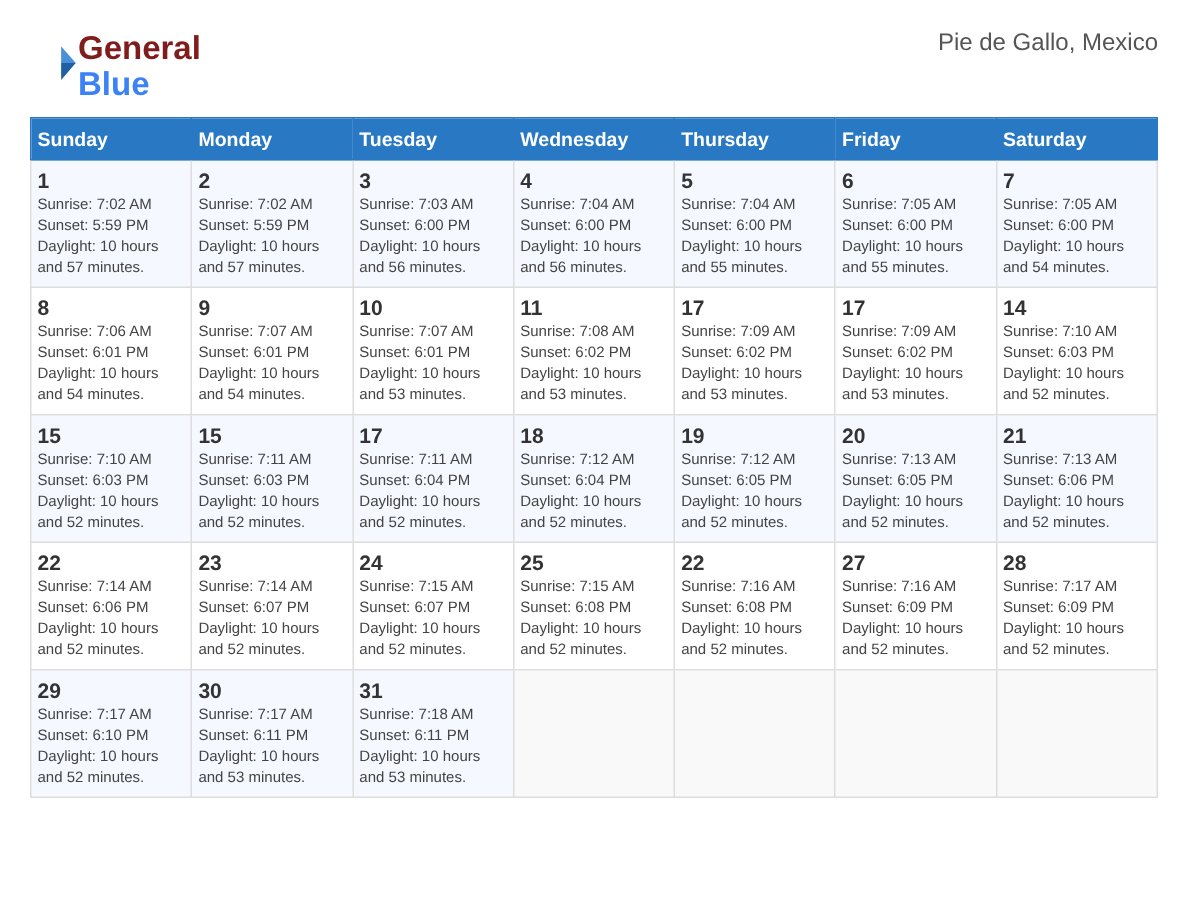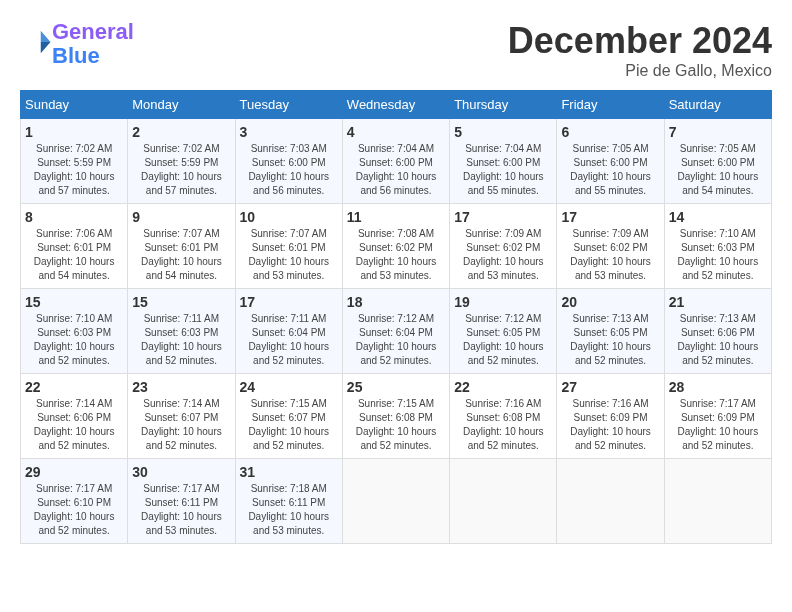--- a/index.html
+++ b/index.html
@@ -20,21 +20,21 @@
       display: flex;
       align-items: center;
     }
     .logo-text {
       font-size: 22px;
       font-weight: bold;
       color: #333;
       line-height: 1.1;
     }
     .logo-text span {
-      color: #8b5cf6;
+      color: #7f1d1d;
     }
     .logo-icon {
       width: 30px;
       height: 30px;
       margin-left: 2px;
     }
     .title-section {
       text-align: right;
     }
     .month-title {
@@ -50,21 +50,21 @@
       width: 100%;
       border-collapse: collapse;
       font-size: 11px;
     }
     .calendar thead th {
       background: #2878c3;
       color: white;
       padding: 6px 4px;
       text-align: left;
       font-size: 13px;
-      font-weight: normal;
+      font-weight: bold;
       border: 1px solid #2878c3;
     }
     .calendar tbody td {
       vertical-align: top;
       padding: 5px 4px;
       border: 1px solid #ddd;
       width: calc(100% / 7);
       min-height: 70px;
       background: #fff;
     }
@@ -78,21 +78,20 @@
       font-size: 14px;
       font-weight: bold;
       color: #333;
       display: block;
       margin-bottom: 2px;
     }
     .day-info {
       font-size: 10px;
       color: #444;
       line-height: 1.4;
-      text-align: center;
     }
     .empty-cell {
       background: #f9f9f9 !important;
     }
   </style>
 </head>
 <body>
 
 <div class="header">
   <div class="logo">
@@ -103,21 +102,20 @@
         <rect x="5" y="5" width="22" height="30" fill="none"></rect>
       </svg>
     </div>
     <div>
       <div class="logo-text">
         <span>General</span><br><span style="color:#3b82f6">Blue</span>
       </div>
     </div>
   </div>
   <div class="title-section">
-    <div class="month-title">December 2024</div>
     <div class="location">Pie de Gallo, Mexico</div>
   </div>
 </div>
 
 <table class="calendar">
   <thead>
     <tr>
     <th>Sunday</th>
         <th>Monday</th>
         <th>Tuesday</th>

